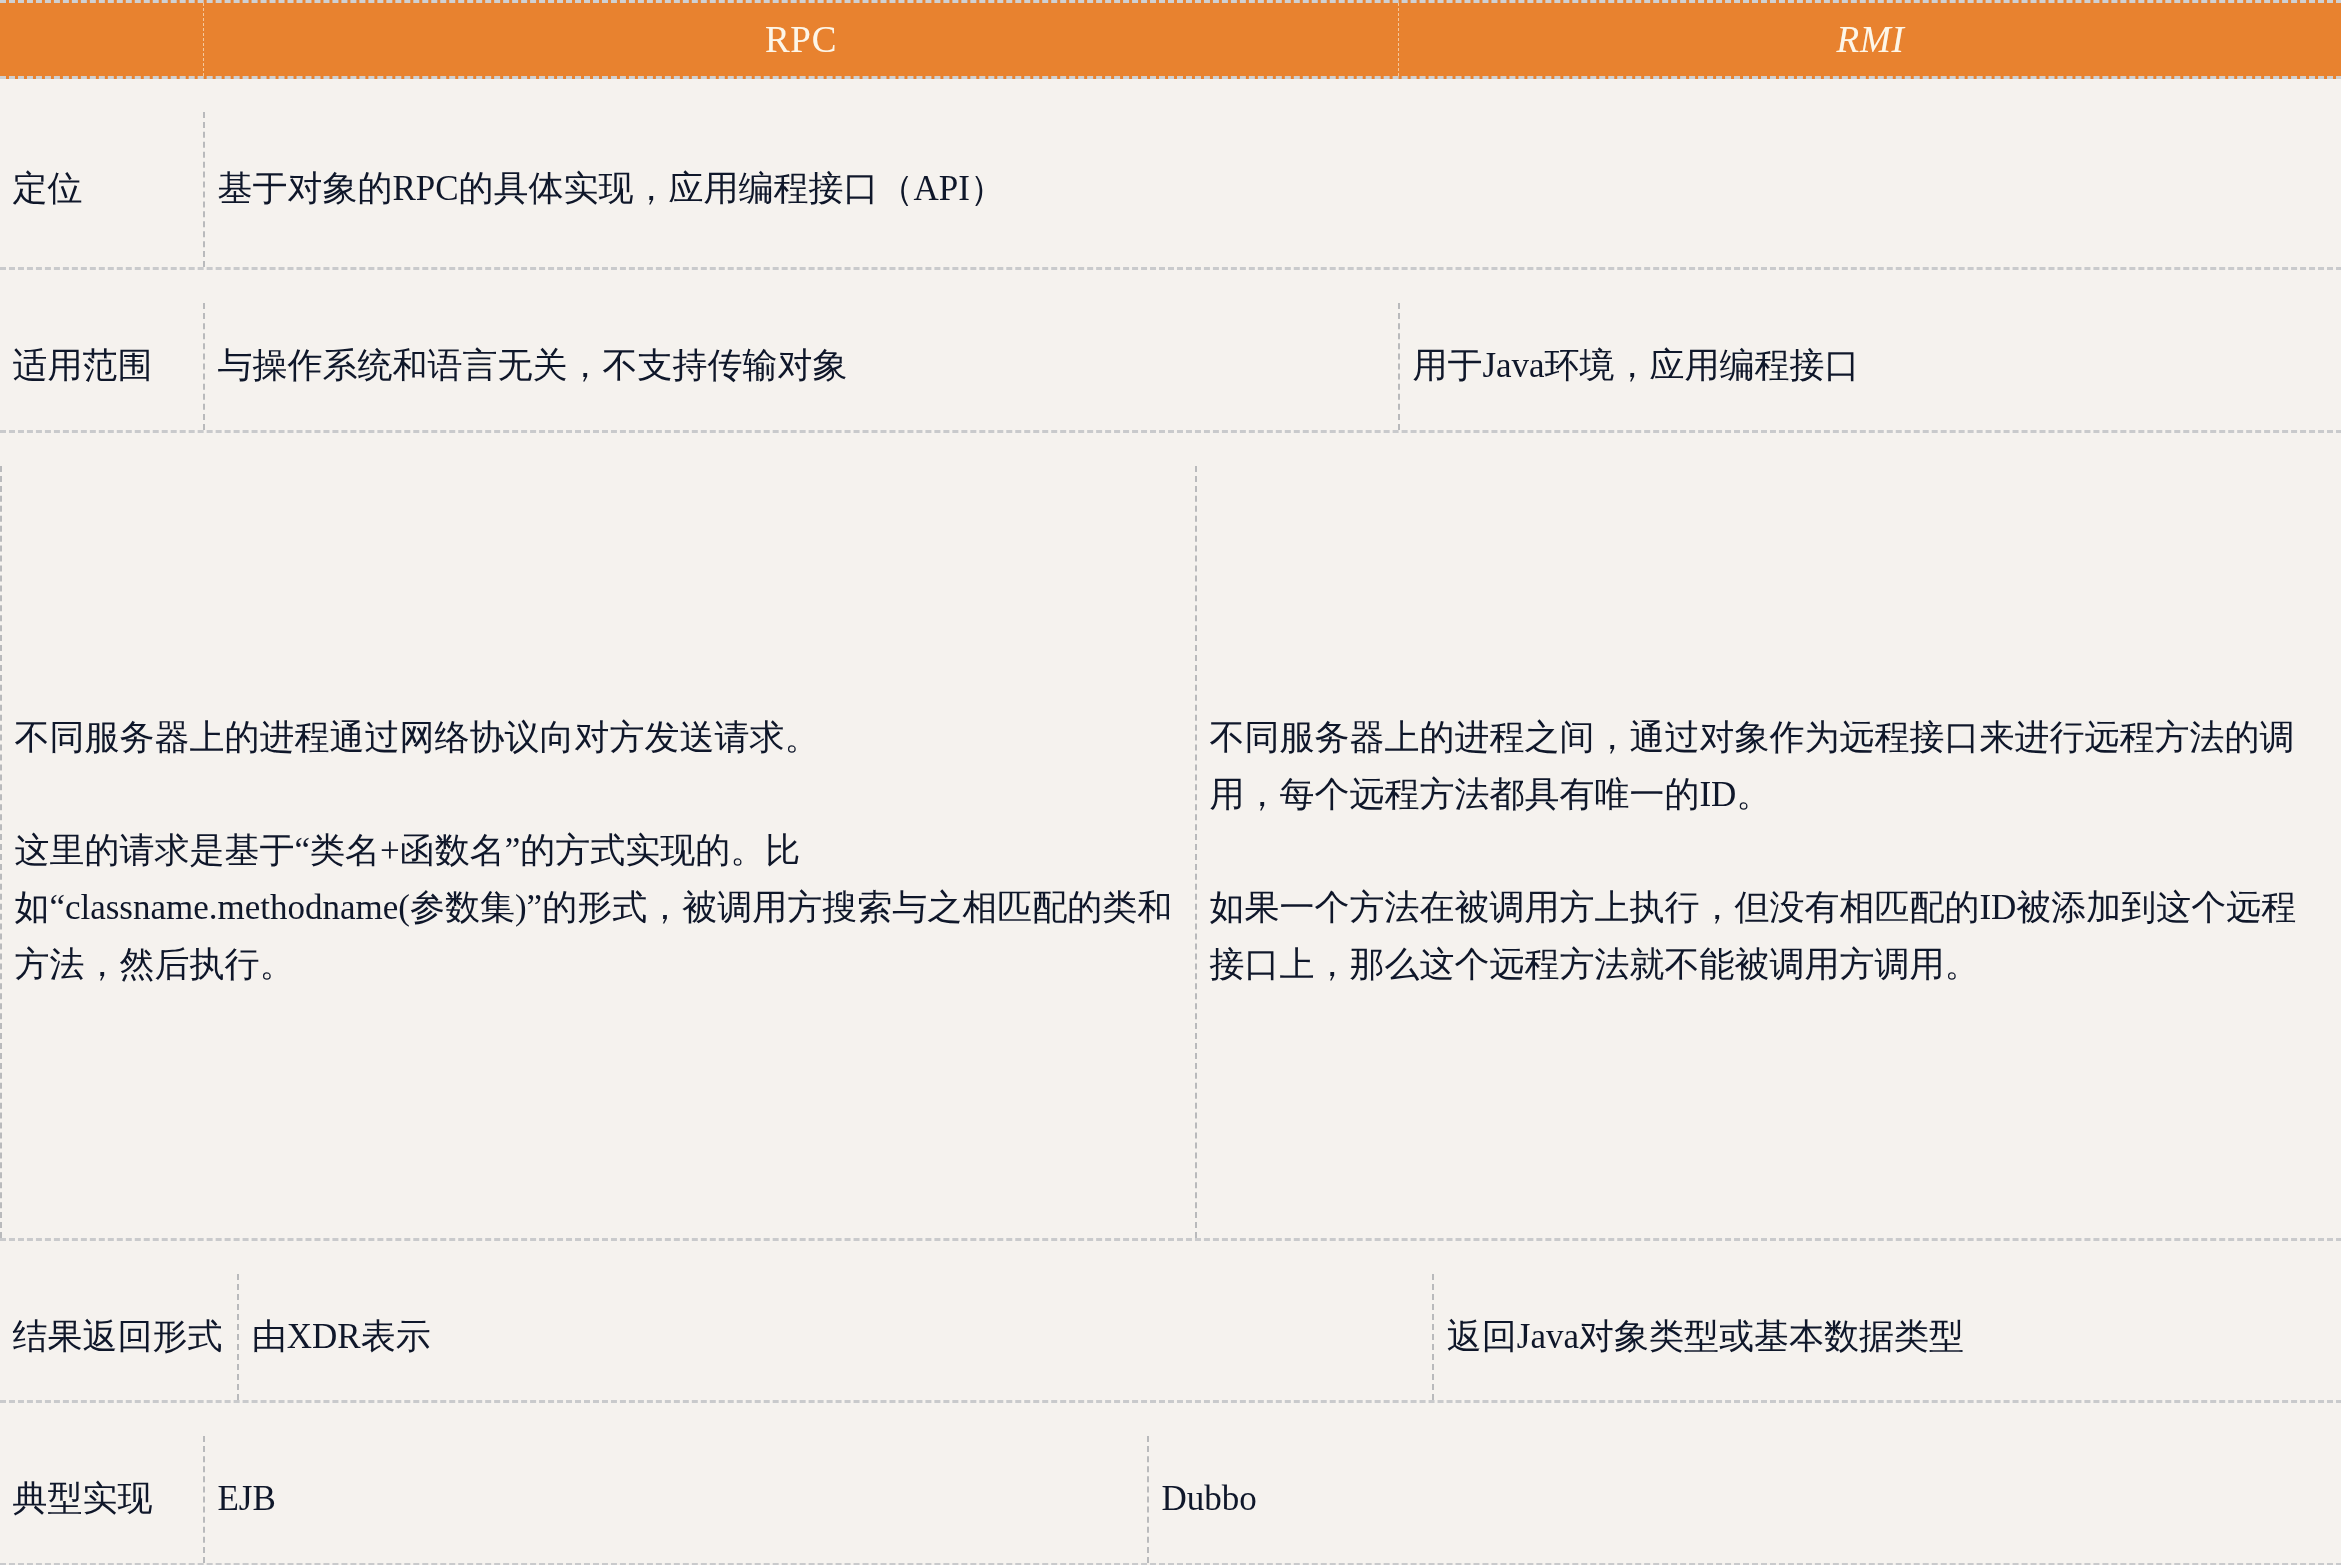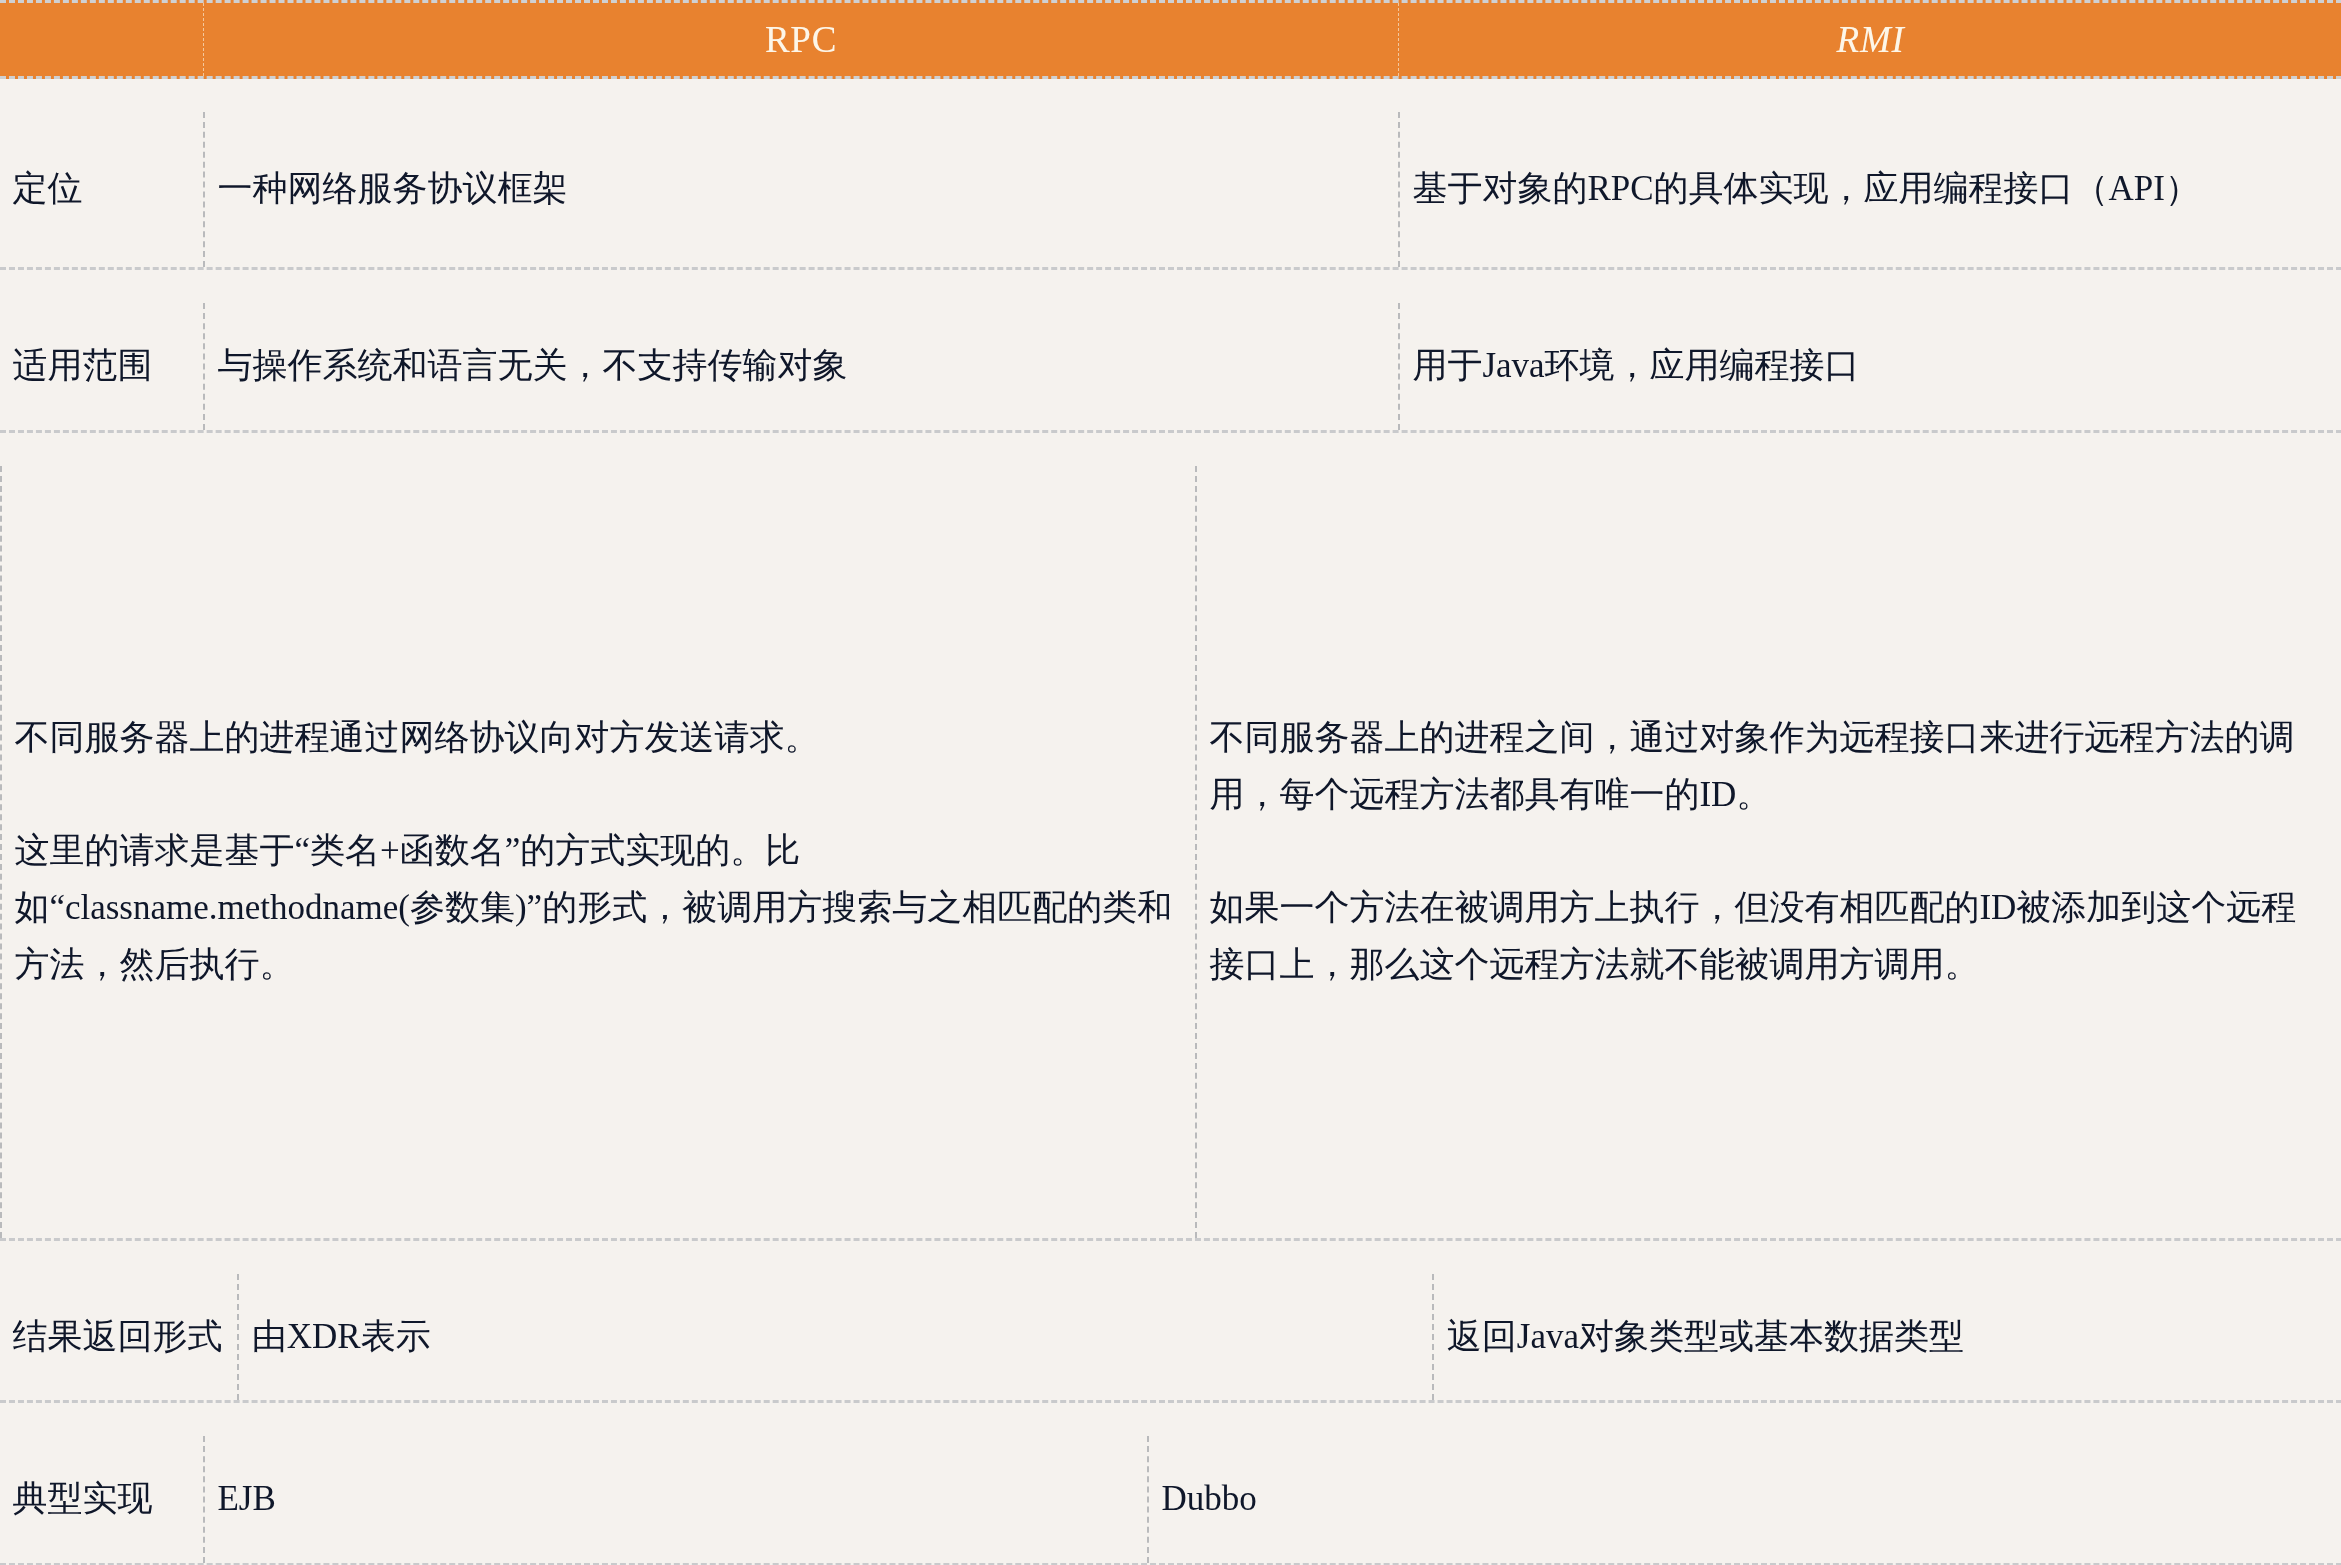--- a/index.html
+++ b/index.html
@@ -79,23 +79,20 @@
   <div class="thead">
     <div class="cell col-1"></div>
     <div class="cell col-2">RPC</div>
     <div class="cell col-3">RMI</div>
   </div>
 
   <div class="trow r-locate">
     <div class="cell col-1">
       <span class="label">定位</span>
     </div>
-    <div class="cell col-2">
-      <p>一种网络服务协议框架</p>
-    </div>
     <div class="cell col-3">
       <p>基于对象的RPC的具体实现，应用编程接口（API）</p>
     </div>
   </div>
 
   <div class="trow r-scope">
     <div class="cell col-1">
       <span class="label">适用范围</span>
     </div>
     <div class="cell col-2">

